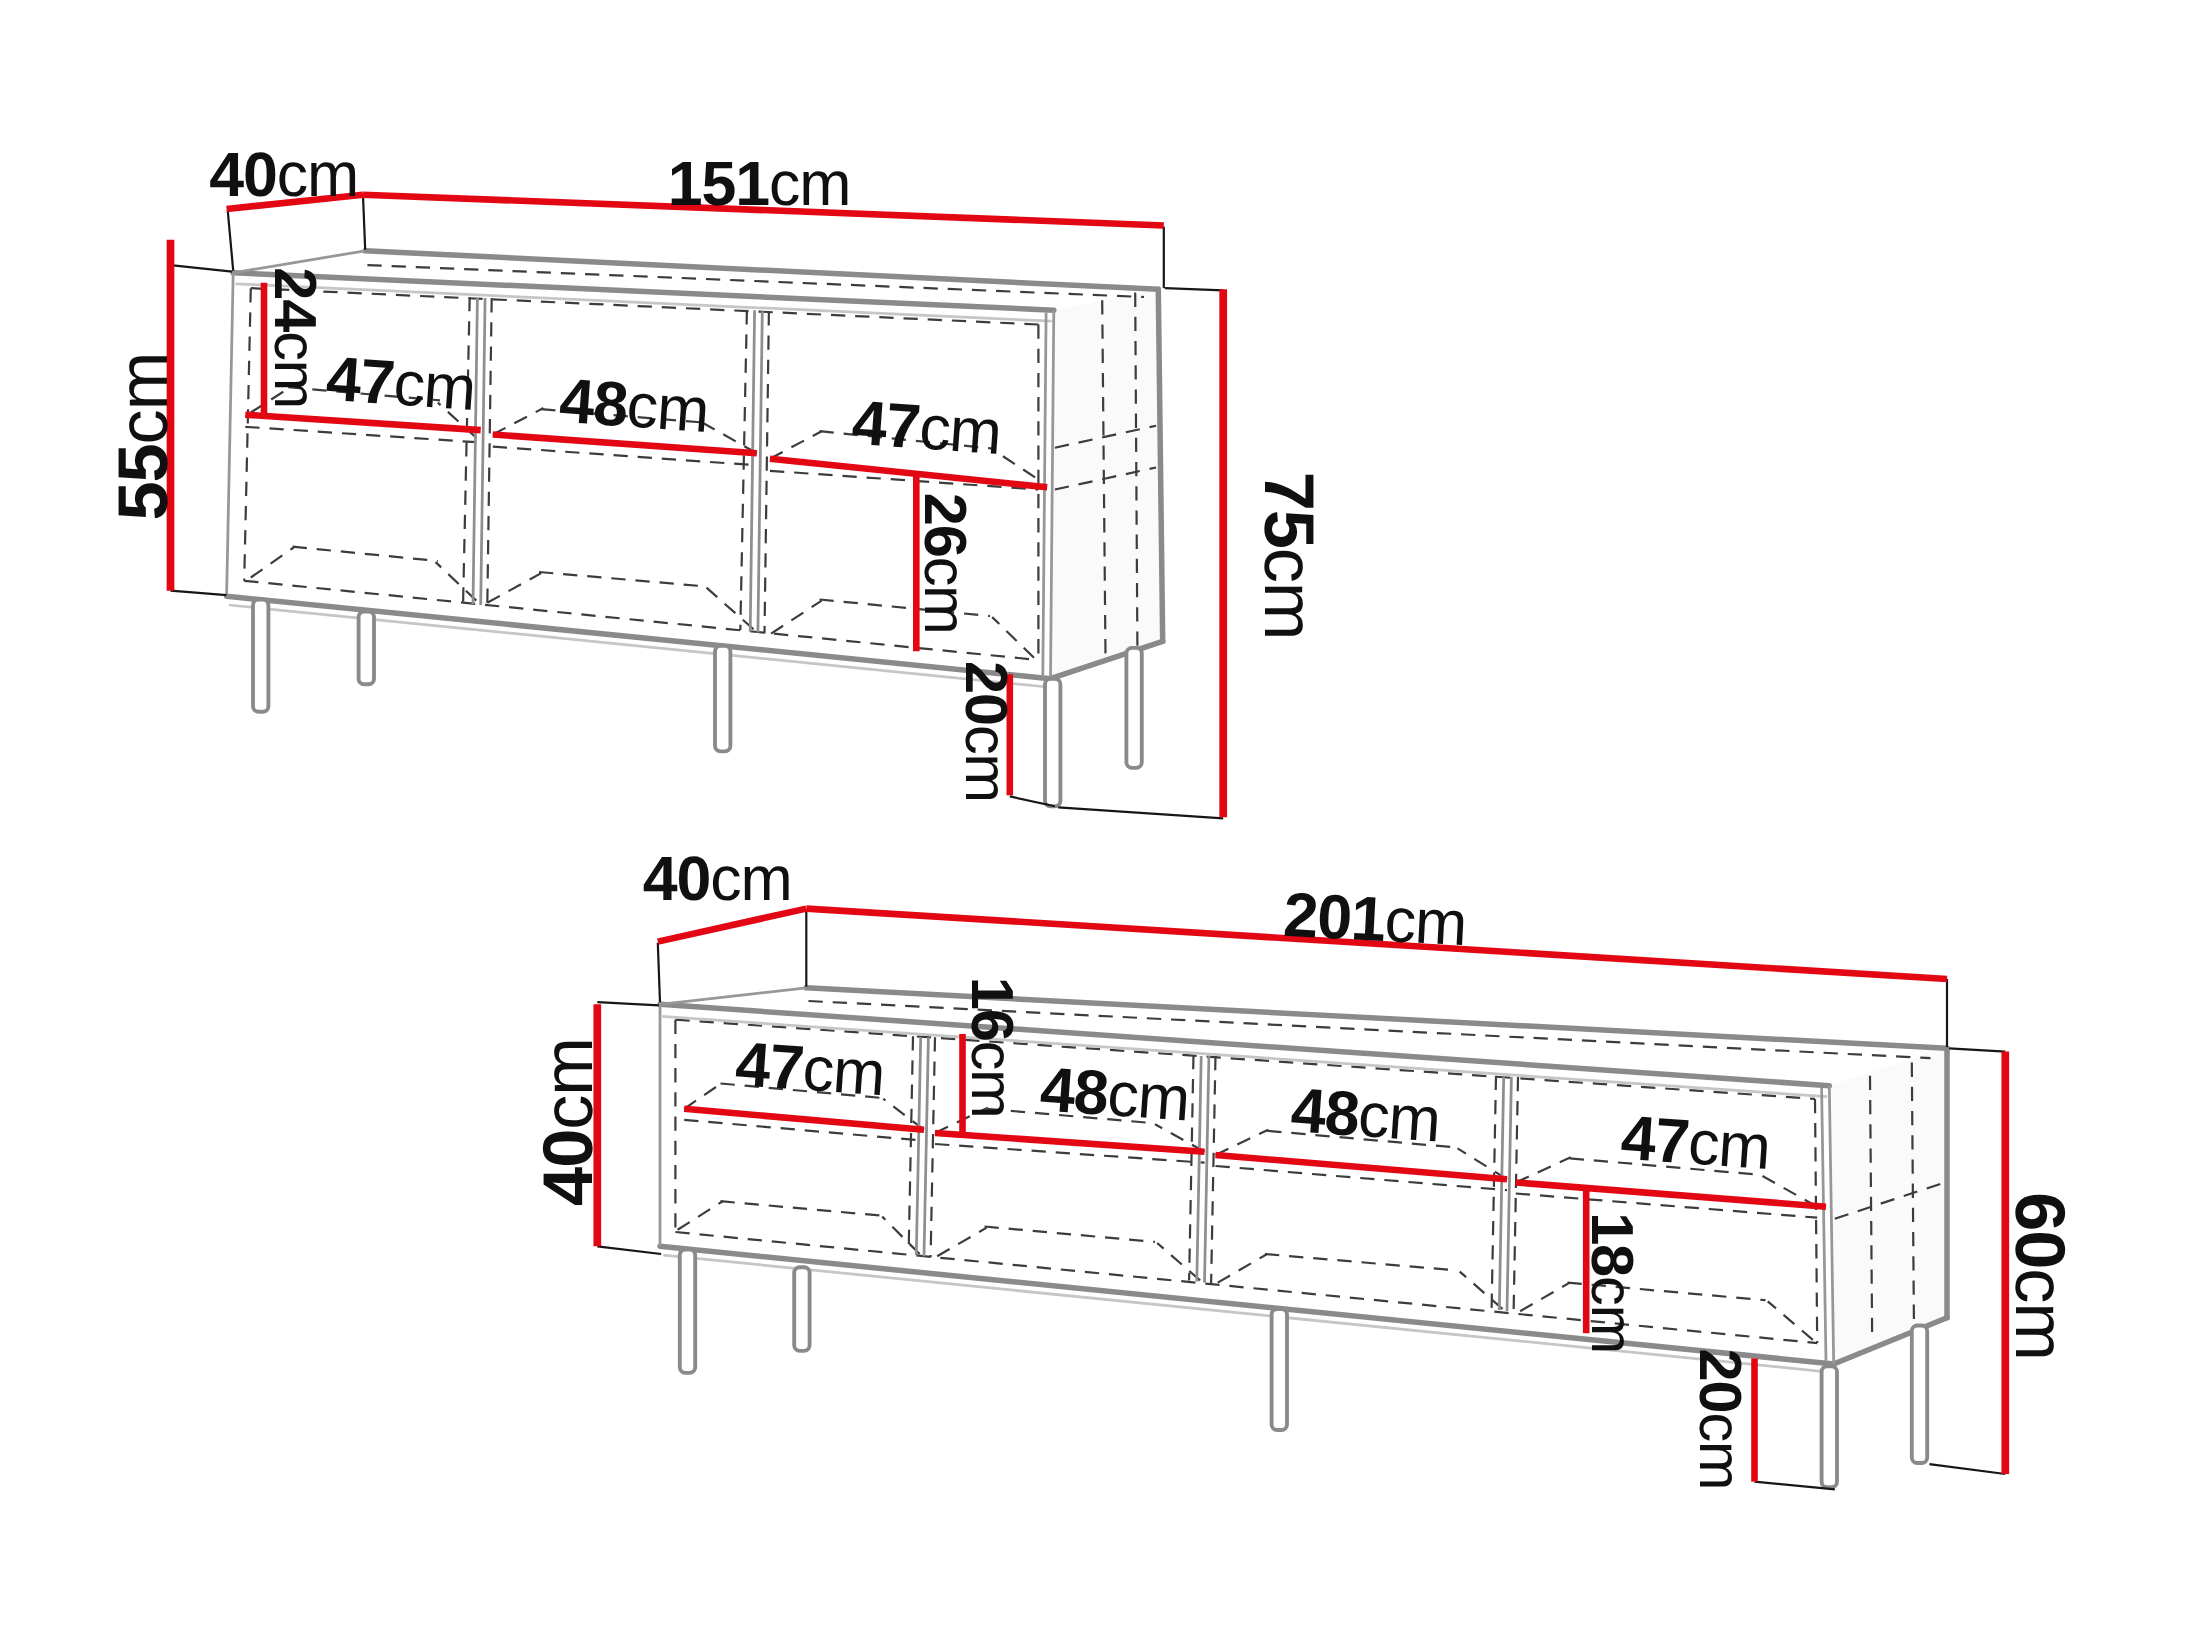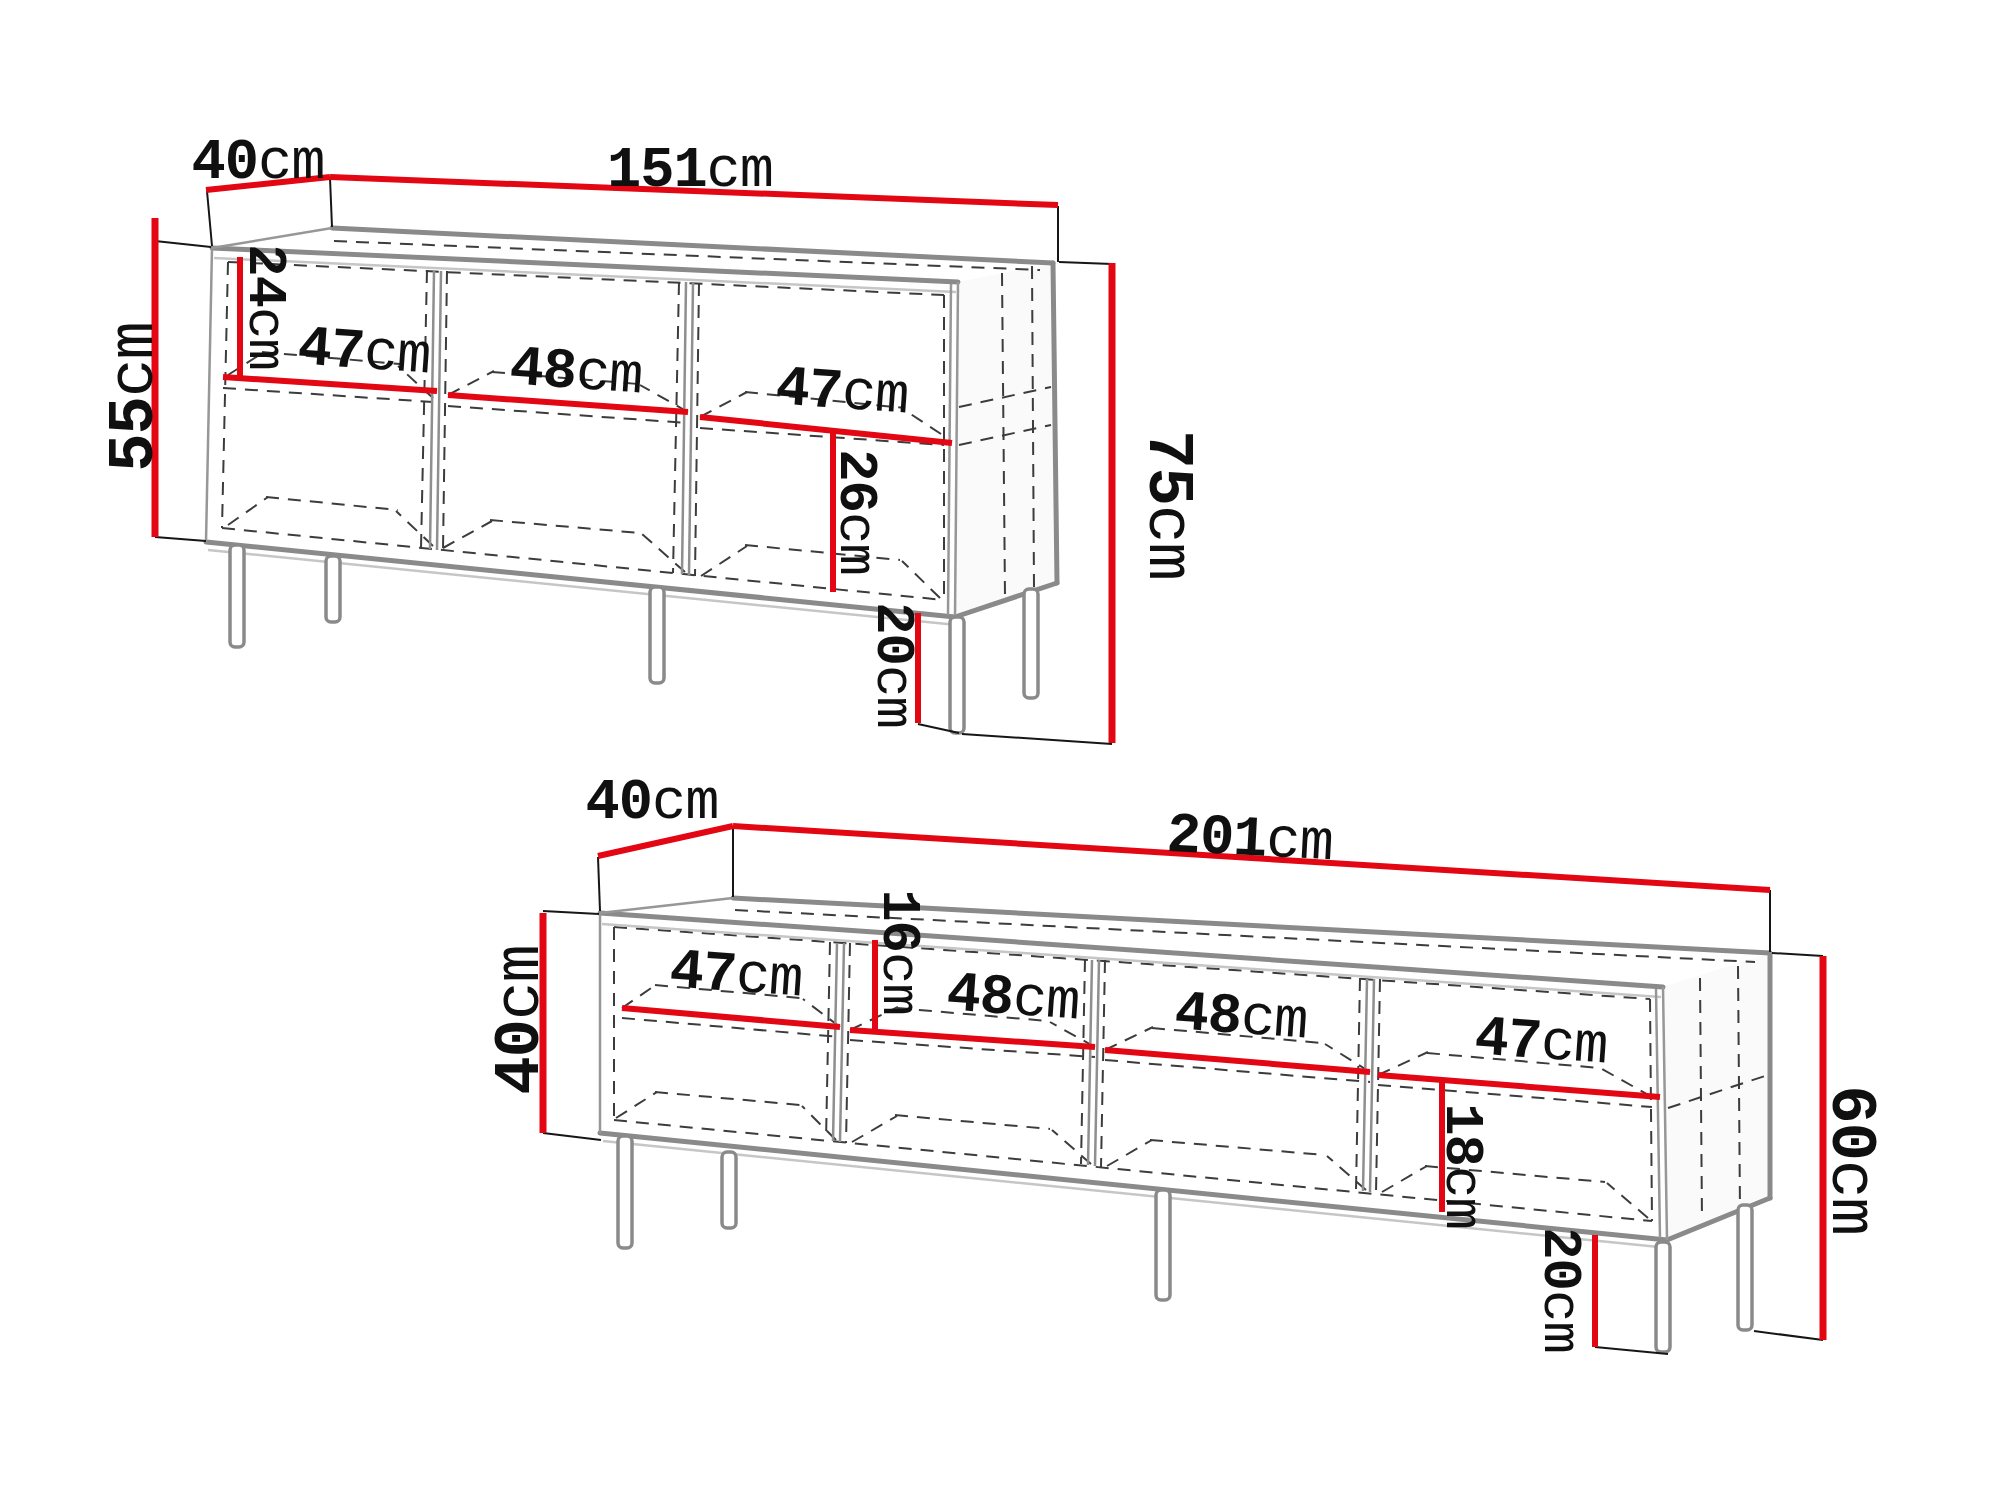--- a/index.html
+++ b/index.html
@@ -1,19 +1,19 @@
 <!DOCTYPE html>
 <html><head>
 <meta charset="utf-8">
 <style>
   html,body{margin:0;padding:0;background:#ffffff;}
   .stage{
     position:relative;width:2000px;height:1500px;background:#ffffff;
     outline:1px solid #ececec;overflow:hidden;
-    font-family:Liberation Mono, monospace;
+    font-family:Liberation Sans, sans-serif;
   }
   svg{display:block;}
   text{fill:#101010;letter-spacing:-1px;}
   .num{font-weight:bold;}
   .unit{font-weight:normal;}
   .lbl-h{font-size:57px;}
   .lbl-side{font-size:64px;}
   .lbl-in{font-size:54px;}
   .edge{stroke:#8a8a8a;stroke-width:5;fill:none;stroke-linecap:round;}
   .edge-thin{stroke:#979797;stroke-width:2.5;fill:none;}

